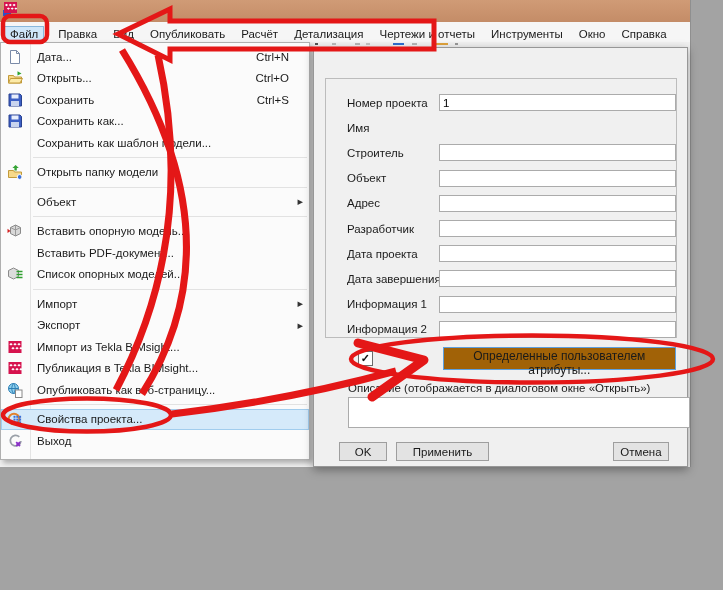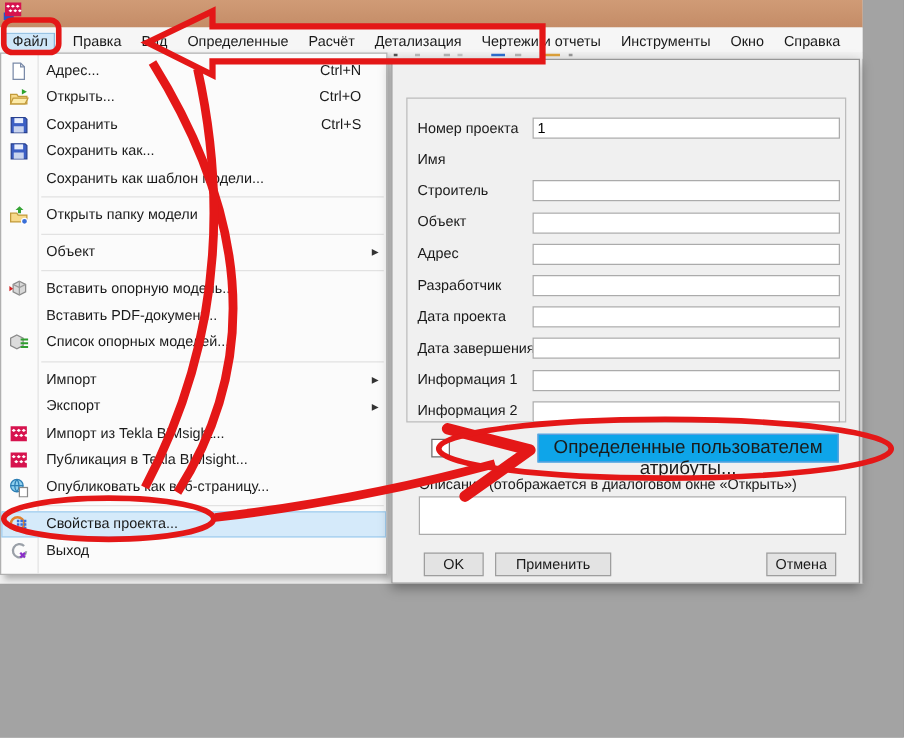--- a/index.html
+++ b/index.html
@@ -27,27 +27,27 @@
   .mi-right{margin-left:auto;margin-right:20px;font-size:11.5px;color:#1b1b1b;white-space:nowrap;}
   .mi-sub{margin-left:auto;margin-right:6px;font-size:11px;color:#333;}
   .menu-sep{height:1px;background:#e2e2e2;margin:3.5px 2px 3.5px 32px;}
 
   
   .dialog{position:absolute;left:313px;top:47px;width:375px;height:420px;background:#f0f0f0;border:1px solid #979797;box-sizing:border-box;box-shadow:0 3px 9px rgba(0,0,0,.35);z-index:20;font-size:11.5px;color:#1a1a1a;}
   .dlg-titlebar{position:absolute;left:0;top:0;width:100%;height:28px;}
   .dlg-icon{position:absolute;left:16px;top:5px;width:16px;height:16px;}
   .dlg-title{position:absolute;left:0;top:0;width:100%;height:26px;line-height:26px;text-align:center;font-size:13px;color:#3c3c3c;}
   .dlg-close{position:absolute;right:9px;top:0;width:30px;height:21px;background:#bfbfbf;color:#ffffff;font-size:12px;line-height:21px;text-align:center;cursor:default;}
-  .dlg-frame{position:absolute;left:11px;top:30px;width:352px;height:260px;border:1px solid #bcbcbc;box-sizing:border-box;padding:11px 0 0 8px;}
+  .dlg-frame{position:absolute;left:11px;top:30px;width:352px;height:260px;border:1px solid #bcbcbc;box-sizing:border-box;padding:11px 0 0 21px;}
   .field-row{display:flex;align-items:center;height:25.2px;}
   .field-label{width:92px;min-width:92px;white-space:nowrap;overflow:visible;}
   .field-input{width:246px;height:17px;border:1px solid #ababab;background:#fff;font-family:"Liberation Sans",sans-serif;font-size:11.5px;padding:0 3px;box-sizing:border-box;outline:none;}
   .uda-row{display:flex;align-items:center;margin-top:4px;height:25px;}
   .checkbox{width:13px;height:13px;border:1px solid #6b6b6b;background:#fff;margin-left:11px;text-align:center;line-height:12px;font-size:11px;color:#111;font-weight:bold;}
-  .uda-button{margin-left:70px;width:241px;height:23px;background:#0ea5e9;border:1px solid #5e9fdd;font-family:"Liberation Sans",sans-serif;font-size:15px;color:#1a1a1a;}
+  .uda-button{margin-left:70px;width:241px;height:23px;background:#a16207;border:1px solid #5e9fdd;font-family:"Liberation Sans",sans-serif;font-size:12px;color:#1a1a1a;}
   .desc-label{margin-top:11px;margin-left:1px;white-space:nowrap;}
   .desc-area{margin-top:3px;margin-left:1px;width:342px;height:31px;border:1px solid #ababab;background:#fff;resize:none;font-family:"Liberation Sans",sans-serif;font-size:11.5px;box-sizing:border-box;outline:none;}
   .dlg-btn{position:absolute;height:19px;background:#e3e3e3;border:1px solid #9e9e9e;font-family:"Liberation Sans",sans-serif;font-size:11.5px;color:#1a1a1a;padding:0;}
   .btn-ok{left:25px;top:394px;width:48px;}
   .btn-apply{left:82px;top:394px;width:93px;}
   .btn-cancel{left:299px;top:394px;width:56px;}
 
   
   .annotations{position:absolute;left:0;top:0;width:723px;height:590px;z-index:50;pointer-events:none;}
 </style>
@@ -68,21 +68,21 @@
               <path d="M6.4 6.4L8 7.6 6.4 8.8 4.8 7.6z"></path>
               <path d="M10.2 6.4l1.6 1.2-1.6 1.2-1.6-1.2z"></path>
               <path d="M13.9 6.4l1.4 1.2-1.4 1.2-1.6-1.2z"></path>
             </g>
           </svg></div>
     </div>
     <div class="menu-bar">
         <div class="mb-item active">Файл</div>
         <div class="mb-item">Правка</div>
         <div class="mb-item">Вид</div>
-        <div class="mb-item">Определенные</div>
+        <div class="mb-item">Опубликовать</div>
         <div class="mb-item">Расчёт</div>
         <div class="mb-item">Детализация</div>
         <div class="mb-item">Чертежи и отчеты</div>
         <div class="mb-item">Инструменты</div>
         <div class="mb-item">Окно</div>
         <div class="mb-item">Справка</div>
       </div>
     <div class="toolbar-strip">
         <div class="tb-dash" style="left: 5px; width: 3px; background: rgb(85, 85, 85);"></div>
         <div class="tb-dash" style="left: 22px; width: 4px; background: rgb(187, 187, 187);"></div>
@@ -96,21 +96,21 @@
   </div>
 
   <div class="file-menu">
       <div class="menu-item">
         <span class="mi-icon">
           <svg viewBox="0 0 16 16">
             <path d="M3.5 1.5h6l3 3v10h-9z" fill="#fff" stroke="#7a8aa8"></path>
             <path d="M9.5 1.5v3h3" fill="none" stroke="#7a8aa8"></path>
           </svg>
         </span>
-        <span class="mi-label">Адрес...</span>
+        <span class="mi-label">Дата...</span>
         <span class="mi-right">Ctrl+N</span>
       </div>
       <div class="menu-item">
         <span class="mi-icon">
           <svg viewBox="0 0 16 16">
             <path d="M1.5 5.5h5l1 1.5h7v6h-13z" fill="#f7d98a" stroke="#c29a3a"></path>
             <path d="M1.5 13l2-4.5h12L13 13z" fill="#fceaa8" stroke="#c29a3a"></path>
             <path d="M10.5 1.2l4 2.2-4 2.2z" fill="#2da32d"></path>
           </svg>
         </span>

